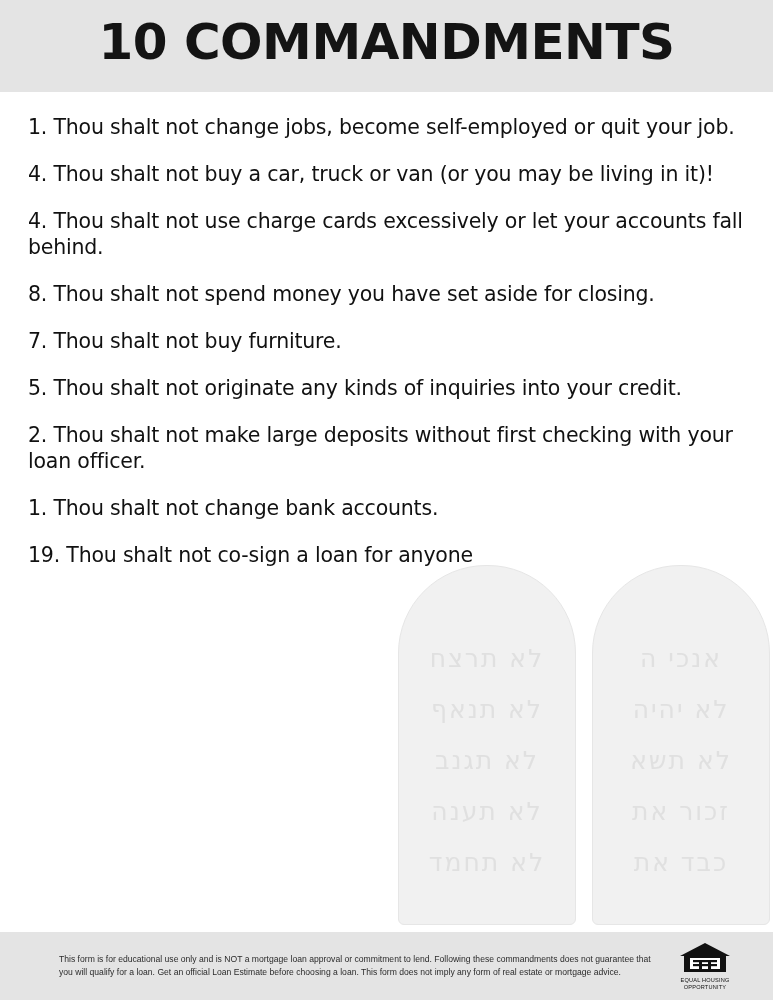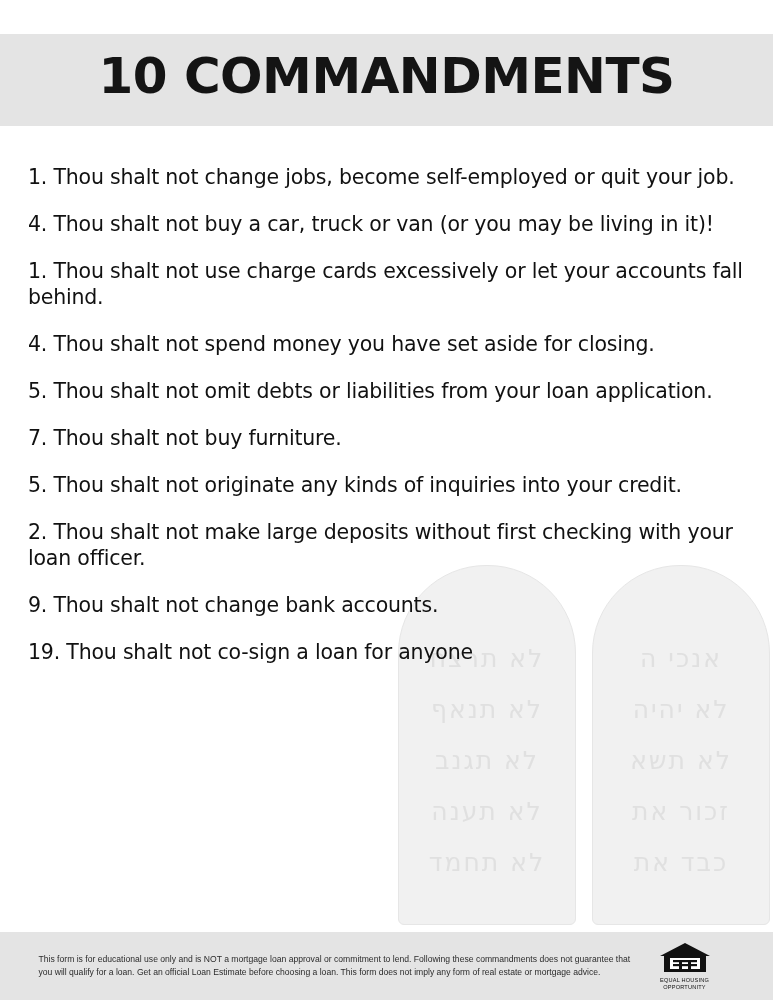--- a/index.html
+++ b/index.html
@@ -19,21 +19,20 @@
     width: 773px;
     height: 1000px;
     background: #ffffff;
     overflow: hidden;
   }
   
   .header {
     background: #e4e4e4;
     padding: 16px 20px 22px 20px;
     text-align: center;
-    margin-top: 34px;
   }
   .header h1 {
     margin: 0;
     font-family: "DejaVu Sans", sans-serif;
     font-weight: bold;
     font-size: 50px;
     line-height: 1.07;
     letter-spacing: -0.5px;
     color: #141414;
     text-transform: uppercase;
@@ -83,36 +82,36 @@
   .content {
     position: relative;
     z-index: 2;
     padding: 22px 26px 0 28px;
   }
   .commandment {
     font-family: "DejaVu Sans", sans-serif;
     font-size: 20.5px;
     line-height: 1.27;
     color: #111111;
-    margin: 16px 0 21px 0;
+    margin: 0 0 21px 0;
     font-weight: 500;
     letter-spacing: -0.2px;
   }
   
   .footer {
     position: absolute;
     left: 0;
     bottom: 0;
     width: 773px;
     height: 68px;
     background: #e4e4e4;
     z-index: 3;
     display: flex;
     align-items: center;
-    justify-content: center;
+    justify-content: flex-end;
     box-sizing: border-box;
     padding: 0 22px 0 18px;
   }
   .disclaimer {
     font-family: "Liberation Sans", sans-serif;
     font-size: 8.6px;
     line-height: 1.55;
     color: #2b2b2b;
     max-width: 600px;
   }
@@ -162,27 +161,26 @@
         <div class="hline">לא תשא</div>
         <div class="hline">זכור את</div>
         <div class="hline">כבד את</div>
       </div>
     </div>
   </div>
 
   <div class="content">
     <p class="commandment">1. Thou shalt not change jobs, become self-employed or quit your job.</p>
     <p class="commandment">4. Thou shalt not buy a car, truck or van (or you may be living in it)!</p>
-    <p class="commandment">1. Thou shalt not use charge cards excessively or let your accounts fall behind.</p>
-    <p class="commandment">4. Thou shalt not spend money you have set aside for closing.</p>
-    <p class="commandment">5. Thou shalt not omit debts or liabilities from your loan application.</p>
+    <p class="commandment">4. Thou shalt not use charge cards excessively or let your accounts fall behind.</p>
+    <p class="commandment">8. Thou shalt not spend money you have set aside for closing.</p>
     <p class="commandment">7. Thou shalt not buy furniture.</p>
     <p class="commandment">5. Thou shalt not originate any kinds of inquiries into your credit.</p>
     <p class="commandment">2. Thou shalt not make large deposits without first checking with your loan officer.</p>
-    <p class="commandment">9. Thou shalt not change bank accounts.</p>
+    <p class="commandment">1. Thou shalt not change bank accounts.</p>
     <p class="commandment">19. Thou shalt not co-sign a loan for anyone</p>
   </div>
 
   <div class="footer">
     <div class="disclaimer">This form is for educational use only and is NOT a mortgage loan approval or commitment to lend.  Following these commandments does not guarantee that you will qualify for a loan. Get an official Loan Estimate before choosing a loan.   This form does not imply any form of real estate or mortgage advice.</div>
     <div class="eho">
       <svg width="54" height="34" viewBox="0 0 54 34">
         <path d="M27 2 L52 15 L48 15 L48 31 L6 31 L6 15 L2 15 Z" fill="#111111"></path>
         <rect x="12" y="17" width="30" height="11" fill="#ffffff"></rect>
         <rect x="15" y="19" width="24" height="2.2" fill="#111111"></rect>

